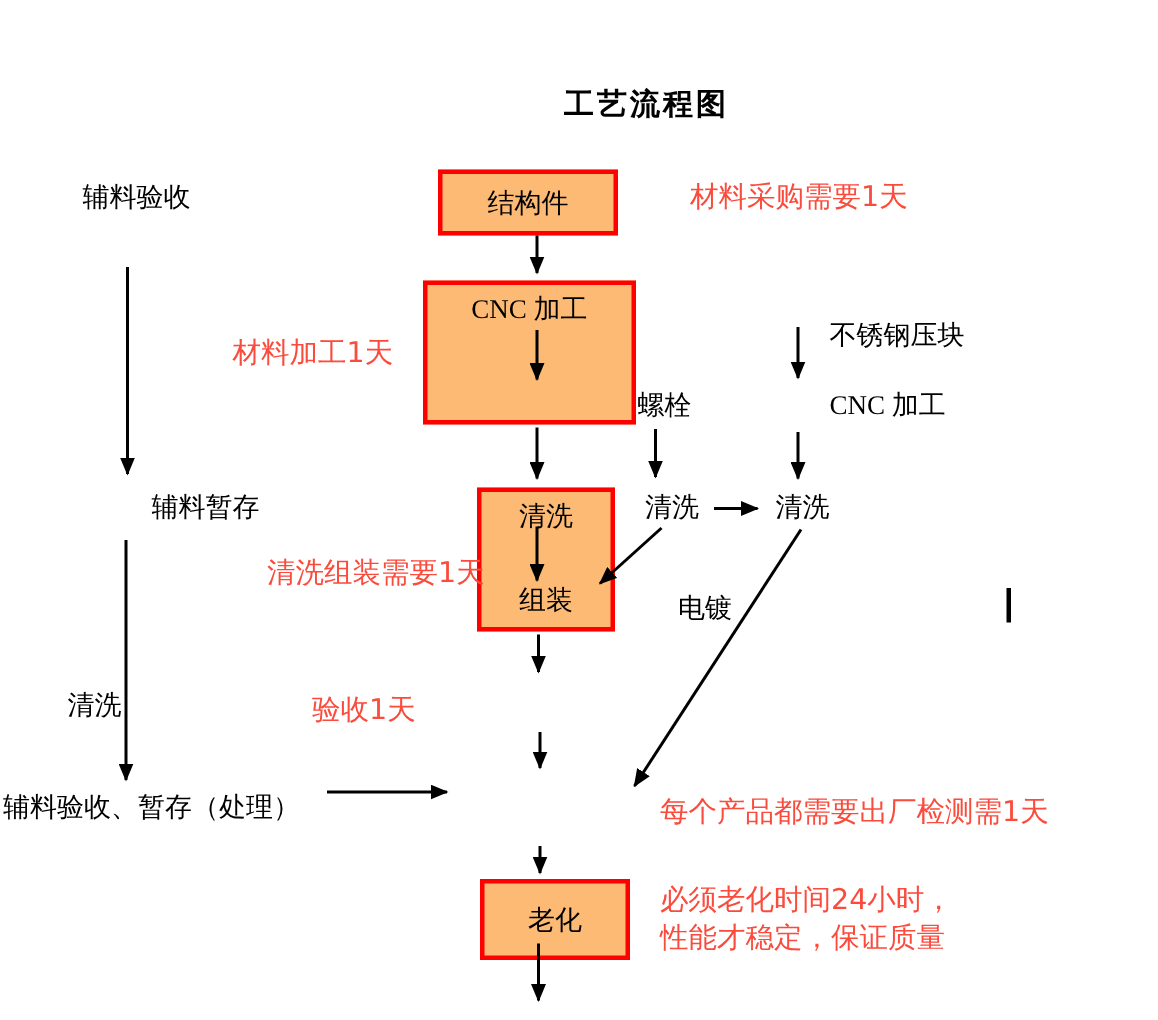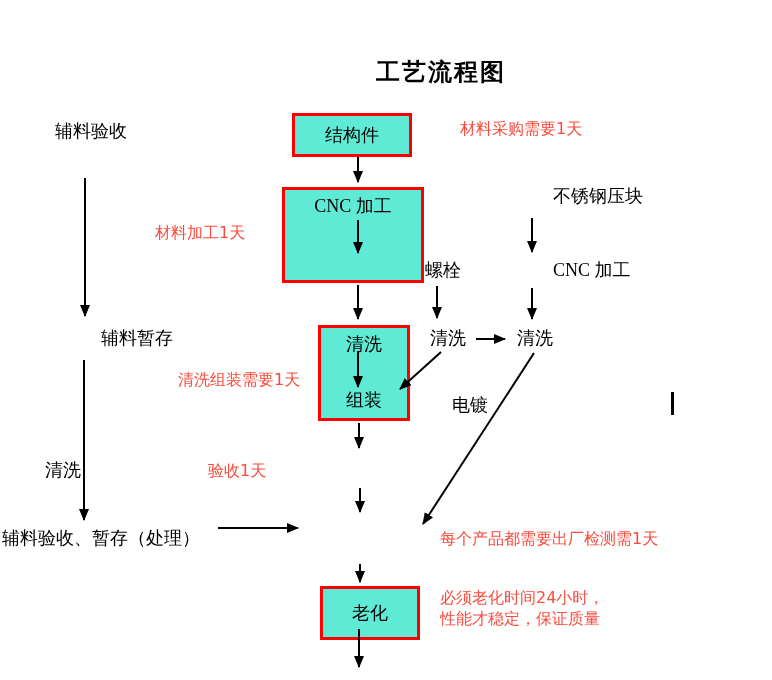--- a/index.html
+++ b/index.html
@@ -5,47 +5,47 @@
   html,body{margin:0;padding:0;background:#fff;}
   #canvas{
     position:relative;
     width:772px;height:680px;
     background:#ffffff;
     font-family:"Liberation Serif","DejaVu Serif",serif;
     overflow:hidden;
   }
   .title{
     position:absolute;
-    font-size:24px;font-weight:bold;color:#000;
+    font-size:20px;font-weight:bold;color:#000;
     letter-spacing:2px;
     white-space:nowrap;
     text-align:right;
   }
   .node-box{
     position:absolute;
     border:3px solid var(--box-border,#fe0000);
-    background:#5eead4;
+    background:#fdba74;
     box-sizing:border-box;
     display:flex;align-items:center;justify-content:center;
     font-size:18px;color:#000;
     white-space:nowrap;
   }
   .node-box.two-row{
     flex-direction:column;justify-content:space-between;
     padding:4px 0 6px 0;
   }
   .plain-label{
     position:absolute;
     font-size:18px;color:#000;
     white-space:nowrap;line-height:1.1;
   }
   .red-note{
     position:absolute;
     font-family:"DejaVu Sans","Liberation Sans",sans-serif;
-    font-size:16px;color:var(--annotation,#fb4b3c);
+    font-size:19px;color:var(--annotation,#fb4b3c);
     white-space:nowrap;line-height:1.3;
   }
   #arrow-layer{
     position:absolute;left:0;top:0;width:772px;height:680px;
     pointer-events:none;
   }
   #arrow-layer line{stroke:#000;stroke-width:2;}
   .cursor-bar{
     position:absolute;
     width:3px;height:23px;background:#000;
@@ -72,21 +72,21 @@
   </div>
 
 
 
   <div class="node-box" style="left:320px;top:586px;width:100px;height:54px;">
     <span>老化</span>
   </div>
 
   <div class="plain-label" style="left:55px;top:122px;">辅料验收</div>
 
-  <div class="plain-label" style="left:553px;top:187px;">不锈钢压块</div>
+  <div class="plain-label" style="left:553px;top:214px;">不锈钢压块</div>
 
   <div class="plain-label" style="left:425px;top:261px;">螺栓</div>
 
   <div class="plain-label" style="left:553px;top:261px;">CNC 加工</div>
 
   <div class="plain-label" style="left:430px;top:329px;">清洗</div>
 
   <div class="plain-label" style="left:517px;top:329px;">清洗</div>
 
   <div class="plain-label" style="left:452px;top:396px;">电镀</div>

